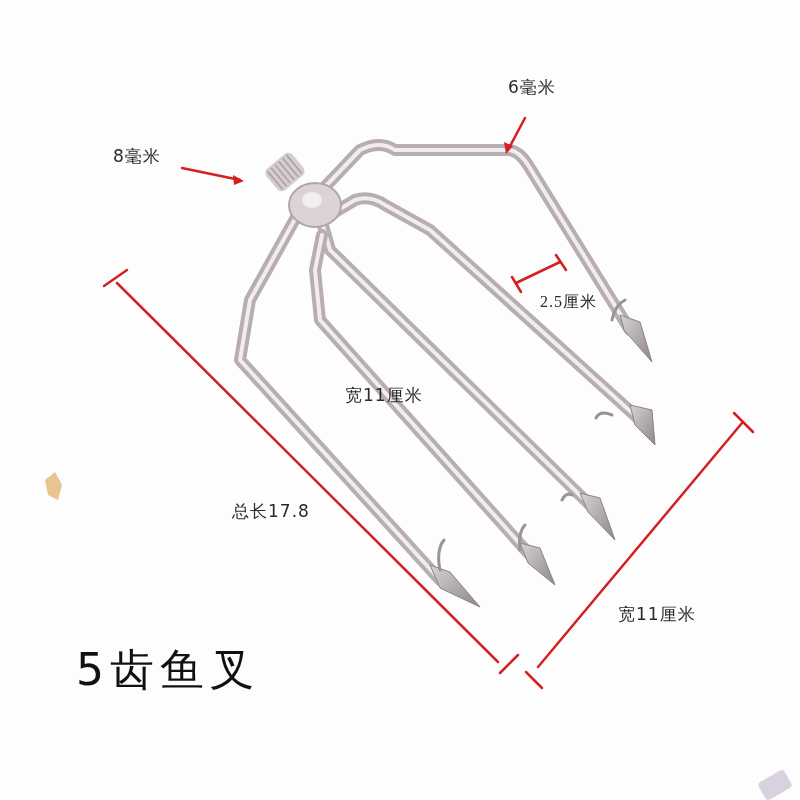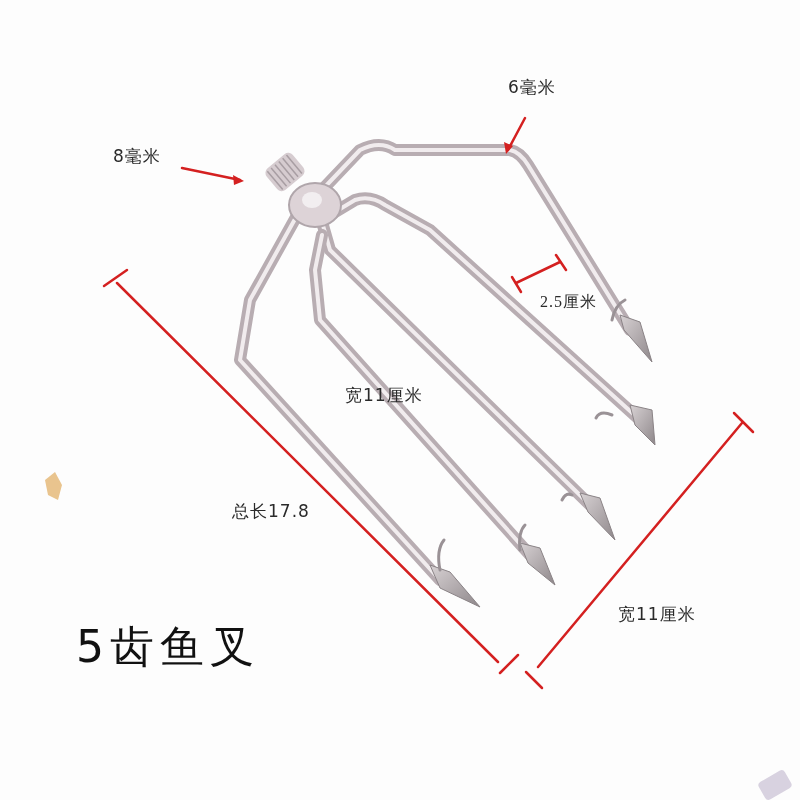--- a/index.html
+++ b/index.html
@@ -9,21 +9,21 @@
       font-family: "DejaVu Sans", "Liberation Sans", sans-serif;
     }
     .canvas { position: relative; width: 800px; height: 800px; background: #fdfdfd; }
     svg.art { position: absolute; left: 0; top: 0; }
     .label {
       position: absolute; color: #2a2a2a; white-space: nowrap;
       font-family: "DejaVu Sans", "Liberation Sans", sans-serif;
       letter-spacing: 1px;
     }
     .label.small { font-size: 17px; }
-    .label.title { font-size: 44px; letter-spacing: 6px; color: #111; }
+    .label.title { font-size: 44px; letter-spacing: 6px; color: #111; margin-top: 23px; }
     .label.mono { font-family: Liberation Serif, serif; font-size: 16px; }
   </style>
 </head>
 <body>
 
 <div class="canvas">
 
   <svg class="art" width="800" height="800" viewBox="0 0 800 800">
     <defs>
       <linearGradient id="rodGrad" x1="0" y1="0" x2="1" y2="1">

